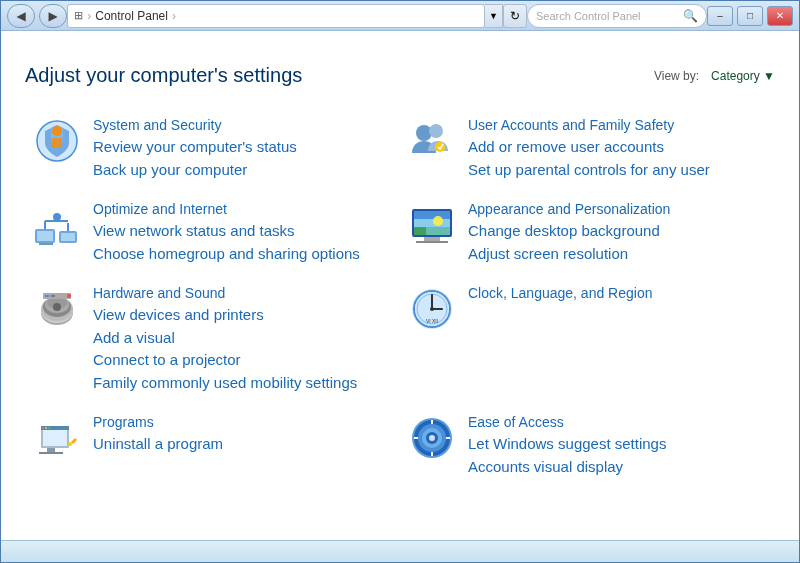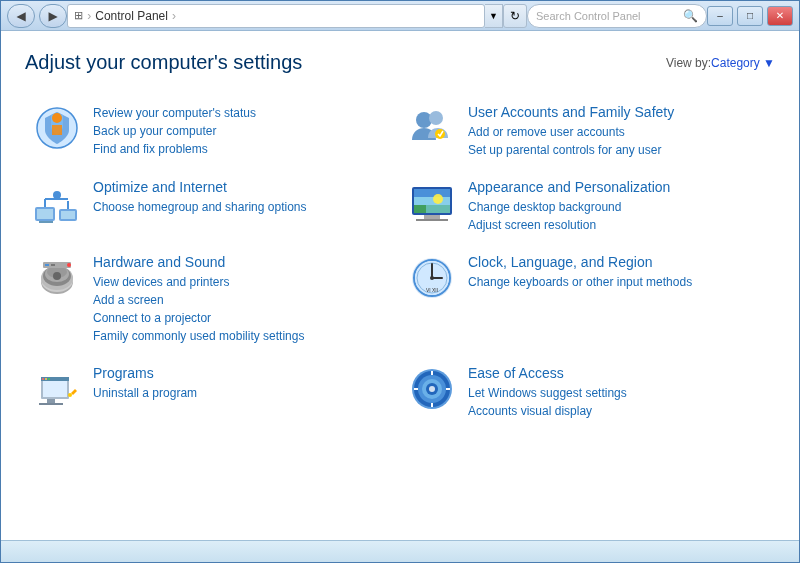--- a/index.html
+++ b/index.html
@@ -125,51 +125,51 @@
       padding: 0 8px;
       font-size: 12px;
       color: #888;
       gap: 4px;
     }
 
     
     .content-area {
       flex: 1;
       background: #fff;
-      padding: 20px 24px;
+      padding: 33px 24px;
       overflow-y: auto;
     }
 
     .page-header {
       display: flex;
       justify-content: space-between;
       align-items: center;
       margin-bottom: 20px;
     }
 
     .page-title {
       font-size: 20px;
       font-weight: 300;
       color: #003366;
     }
 
     .view-by {
       display: flex;
       align-items: center;
-      gap: 0;
+      gap: 12px;
       font-size: 12px;
       color: #333;
     }
 
     .view-by-label {
       color: #555;
     }
 
     .view-by-value {
-      color: #1d4ed8;
+      color: #14532d;
       cursor: pointer;
       font-size: 12px;
     }
 
     
     .categories-grid {
       display: grid;
       grid-template-columns: 1fr 1fr;
       gap: 0;
     }
@@ -197,21 +197,21 @@
 
     .category-title {
       font-size: 14px;
       color: #1a6ab5;
       font-weight: normal;
       margin-bottom: 3px;
       cursor: pointer;
     }
 
     .category-link {
-      font-size: 12px;
+      font-size: 15px;
       color: #1a6ab5;
       cursor: pointer;
       display: block;
       line-height: 1.5;
     }
 
     
     .icon-svg {
       width: 48px;
       height: 48px;
@@ -277,23 +277,23 @@
         <div class="category-icon">
           <svg class="icon-svg" viewBox="0 0 48 48" xmlns="http://www.w3.org/2000/svg">
             <circle cx="24" cy="24" r="20" fill="#d0e8ff" stroke="#4a90d9" stroke-width="1.5"></circle>
             <path d="M24 8 L36 14 L36 26 C36 34 24 40 24 40 C24 40 12 34 12 26 L12 14 Z" fill="#4a90d9" opacity="0.7"></path>
             <path d="M24 8 L30 11 L30 22 C30 27 24 31 24 31 C24 31 18 27 18 22 L18 11 Z" fill="#7ab8f0"></path>
             <circle cx="24" cy="14" r="5" fill="#ff8800" opacity="0.9"></circle>
             <path d="M19 21 L29 21 L29 31 L19 31 Z" fill="#ff8800" opacity="0.8"></path>
           </svg>
         </div>
         <div class="category-content">
+          <div class="category-title">System and Security</div>
           <span class="category-link">Review your computer's status</span>
           <span class="category-link">Back up your computer</span>
-          <span class="category-link">Find and fix problems</span>
         </div>
       </div>
 
       <div class="category-item">
         <div class="category-icon">
           <svg class="icon-svg" viewBox="0 0 48 48" xmlns="http://www.w3.org/2000/svg">
             <circle cx="16" cy="16" r="8" fill="#6699cc"></circle>
             <circle cx="28" cy="14" r="7" fill="#99bbdd"></circle>
             <path d="M4 36 C4 28 10 24 16 24 C22 24 28 28 28 36 Z" fill="#6699cc"></path>
             <path d="M20 34 C20 27 25 24 30 24 C35 24 40 27 40 34 Z" fill="#99bbdd"></path>
@@ -318,20 +318,21 @@
             <rect x="28" y="32" width="14" height="8" fill="#aad4f0"></rect>
             <line x1="12" y1="28" x2="12" y2="20" stroke="#4a90d9" stroke-width="2"></line>
             <line x1="35" y1="30" x2="35" y2="22" stroke="#4a90d9" stroke-width="2"></line>
             <line x1="12" y1="20" x2="35" y2="20" stroke="#4a90d9" stroke-width="2"></line>
             <circle cx="24" cy="16" r="4" fill="#4a90d9"></circle>
             <line x1="24" y1="20" x2="24" y2="20" stroke="#4a90d9" stroke-width="2"></line>
           </svg>
         </div>
         <div class="category-content">
           <div class="category-title">Optimize and Internet</div>
+          <span class="category-link">View network status and tasks</span>
           <span class="category-link">Choose homegroup and sharing options</span>
         </div>
       </div>
 
       <div class="category-item">
         <div class="category-icon">
           <svg class="icon-svg" viewBox="0 0 48 48" xmlns="http://www.w3.org/2000/svg">
             <rect x="4" y="8" width="40" height="28" rx="2" fill="#2255aa"></rect>
             <rect x="6" y="10" width="36" height="24" fill="#87ceeb"></rect>
             <rect x="6" y="10" width="36" height="8" fill="#4a90d9"></rect>
@@ -361,42 +362,41 @@
             <rect x="10" y="8" width="28" height="6" rx="1" fill="#aaaaaa"></rect>
             <rect x="12" y="10" width="4" height="2" fill="#4a90d9"></rect>
             <rect x="18" y="10" width="4" height="2" fill="#777"></rect>
             <circle cx="36" cy="11" r="2" fill="#ff4444"></circle>
             <circle cx="24" cy="22" r="4" fill="#666"></circle>
           </svg>
         </div>
         <div class="category-content">
           <div class="category-title">Hardware and Sound</div>
           <span class="category-link">View devices and printers</span>
-          <span class="category-link">Add a screen</span>
+          <span class="category-link">Add a visual</span>
           <span class="category-link">Connect to a projector</span>
           <span class="category-link">Family commonly used mobility settings</span>
         </div>
       </div>
 
       <div class="category-item">
         <div class="category-icon">
           <svg class="icon-svg" viewBox="0 0 48 48" xmlns="http://www.w3.org/2000/svg">
             <circle cx="24" cy="24" r="20" fill="#4a90d9" opacity="0.2"></circle>
             <circle cx="24" cy="24" r="18" fill="none" stroke="#4a90d9" stroke-width="2"></circle>
             <circle cx="24" cy="24" r="17" fill="#d0e8ff"></circle>
             <circle cx="24" cy="24" r="15" fill="none" stroke="#8ab8e0" stroke-width="1"></circle>
             <line x1="24" y1="24" x2="24" y2="10" stroke="#333" stroke-width="2" stroke-linecap="round"></line>
             <line x1="24" y1="24" x2="34" y2="24" stroke="#333" stroke-width="2" stroke-linecap="round"></line>
             <circle cx="24" cy="24" r="2" fill="#333"></circle>
             <text x="24" y="38" text-anchor="middle" font-size="5" fill="#333">VI XII</text>
           </svg>
         </div>
         <div class="category-content">
           <div class="category-title">Clock, Language, and Region</div>
-          <span class="category-link">Change keyboards or other input methods</span>
         </div>
       </div>
 
       <div class="category-item">
         <div class="category-icon">
           <svg class="icon-svg" viewBox="0 0 48 48" xmlns="http://www.w3.org/2000/svg">
             <rect x="8" y="12" width="28" height="22" rx="1" fill="#aabbcc"></rect>
             <rect x="10" y="14" width="24" height="18" fill="#ddeeff"></rect>
             <rect x="8" y="12" width="28" height="4" fill="#5588aa"></rect>
             <circle cx="10" cy="14" r="1" fill="#ff6666"></circle>

